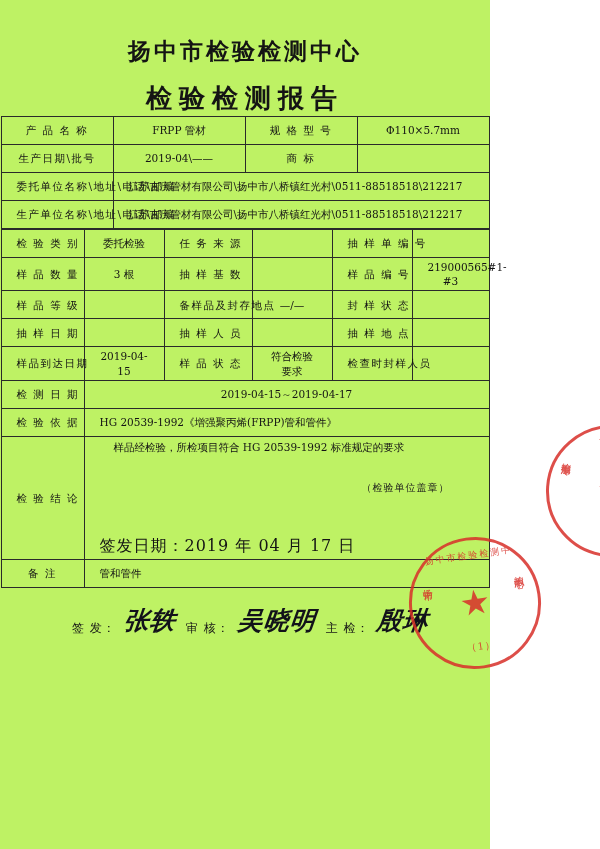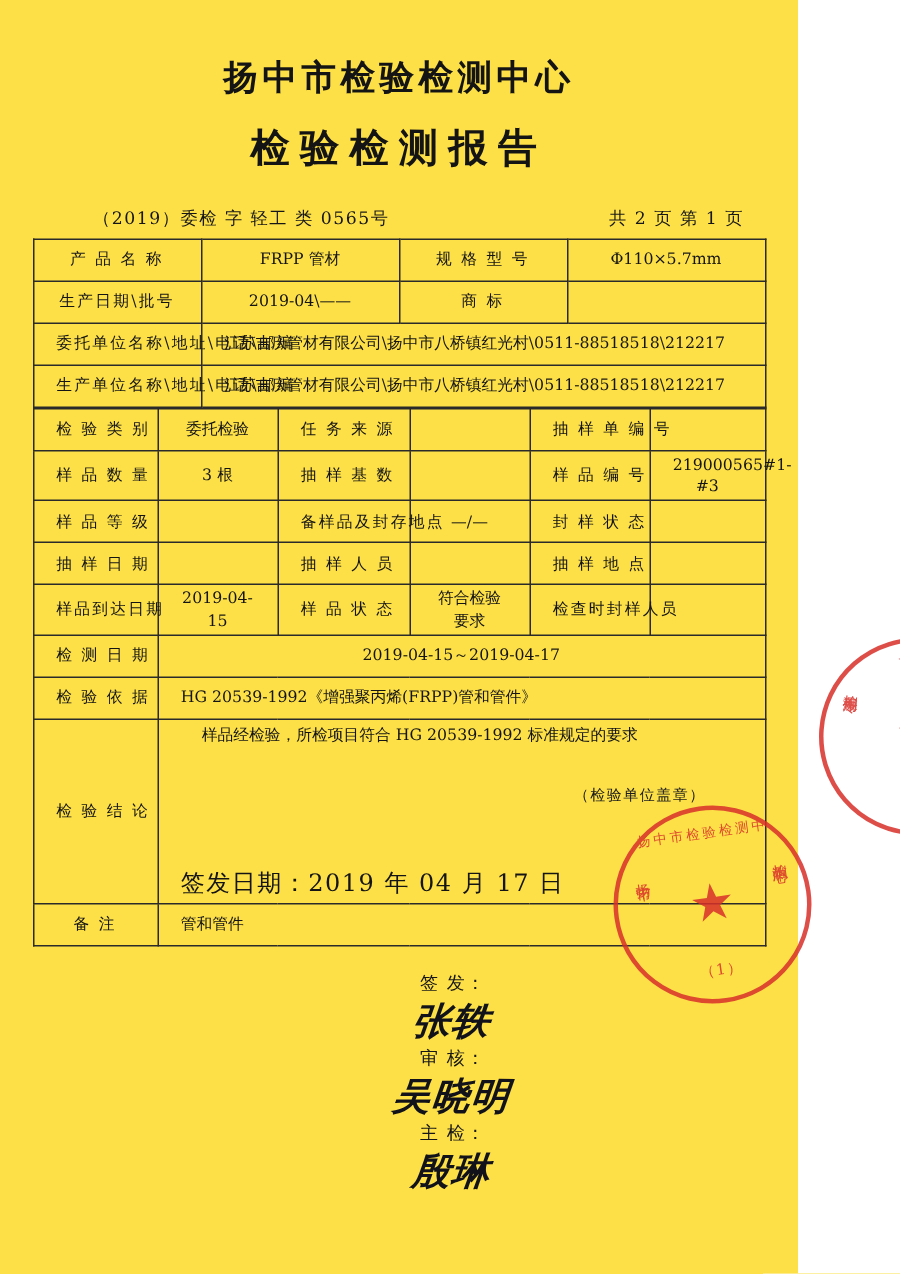--- a/index.html
+++ b/index.html
@@ -10,23 +10,23 @@
     width: 600px;
     height: 849px;
     background: #ffffff;
     font-family: "DejaVu Sans", "Liberation Sans", sans-serif;
     color: #1a1a1a;
     position: relative;
     overflow: hidden;
   }
   .page {
     position: relative;
-    width: 532px;
+    width: 490px;
     height: 849px;
-    background: #fde047;
+    background: #bef264;
   }
   .title-main {
     text-align: center;
     font-family: "DejaVu Serif", "Liberation Serif", serif;
     font-size: 23px;
     font-weight: bold;
     letter-spacing: 3px;
     padding-top: 36px;
     color: #141414;
   }
@@ -103,27 +103,26 @@
     text-align: right;
     padding-right: 24px;
     font-size: 10px;
     letter-spacing: 1px;
     color: #1b1b1b;
   }
 
   
   .sign-row {
     display: flex;
-    align-items: center;
+    align-items: flex-end;
     padding: 16px 0 0 72px;
     font-family: "DejaVu Serif", "Liberation Serif", serif;
     font-size: 12px;
     letter-spacing: 1px;
     color: #161616;
-    flex-direction: column;
   }
   .sign-label {
     white-space: nowrap;
   }
   .sign-hand {
     font-family: "DejaVu Serif", "Liberation Serif", serif;
     font-size: 25px;
     color: #12121a;
     padding: 0 10px 0 8px;
     font-weight: bold;
@@ -200,24 +199,20 @@
   }
 </style>
 </head>
 <body>
 
 <div class="page">
 
   <div class="title-main">扬中市检验检测中心</div>
   <div class="title-sub">检验检测报告</div>
 
-  <div class="meta-row">
-    <div class="meta-left">（2019）委检 字 轻工 类 0565号</div>
-    <div class="meta-right">共 2 页 第 1 页</div>
-  </div>
 
   <table class="report">
     <colgroup>
       <col style="width:112px">
       <col style="width:132px">
       <col style="width:112px">
       <col style="width:132px">
     </colgroup>
     <tbody>
       <tr>

